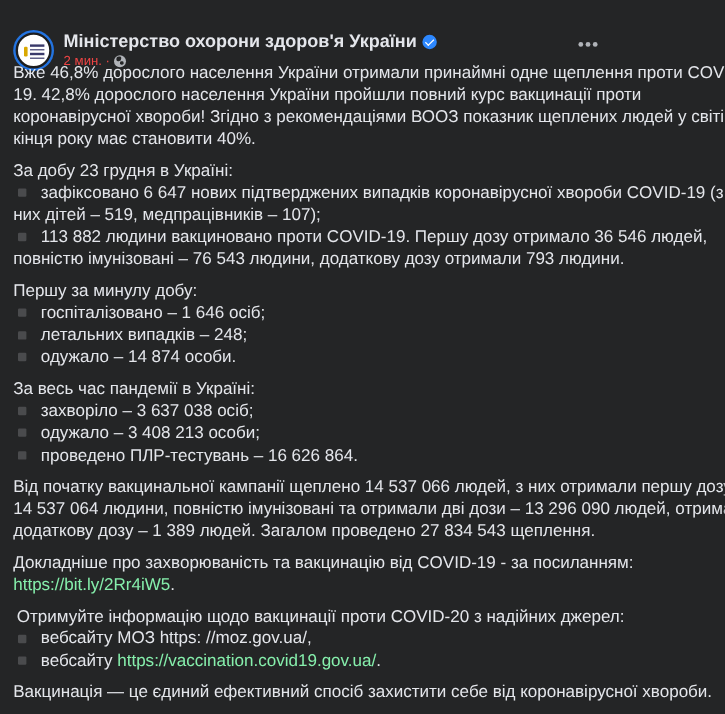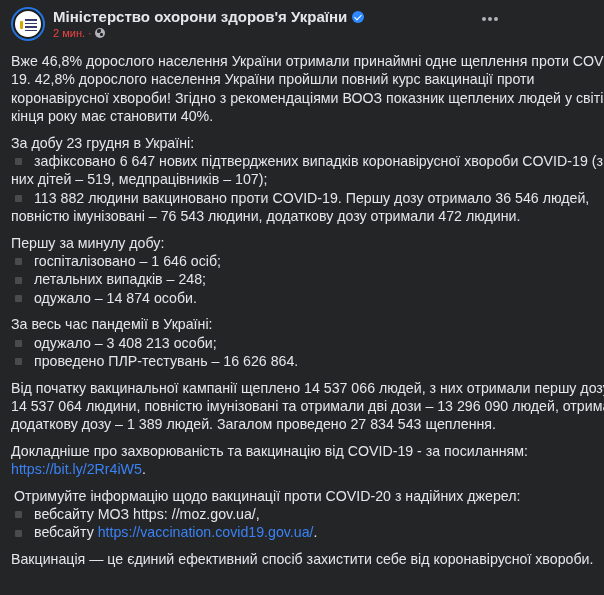--- a/index.html
+++ b/index.html
@@ -10,21 +10,21 @@
     body {
       width: 604px;
       height: 595px;
       overflow: hidden;
       font-family: "Liberation Sans", "DejaVu Sans", sans-serif;
       color: #e4e6eb;
       position: relative;
     }
     .post-header {
       position: absolute;
-      left: 0; top: 0;
+      left: 0; top: 18px;
       width: 512px;
       height: 46px;
     }
     .avatar {
       position: absolute;
       left: 11px; top: 7px;
       width: 34px; height: 34px;
       border-radius: 50%;
       background: #2374e1;
       box-sizing: border-box;
@@ -142,21 +142,21 @@
     .line { display: block; white-space: nowrap; }
     .bullet {
       display: inline-block;
       width: 7px; height: 7px;
       background: #4a4b4d;
       border-radius: 1px;
       margin: 0 12px 1px 4px;
       vertical-align: middle;
     }
     .link {
-      color: #3b82f6;
+      color: #86efac;
       text-decoration: none;
       cursor: pointer;
     }
   </style>
 </head>
 <body>
 
 <div class="post-header">
   <div class="avatar">
     <div class="avatar-inner">
@@ -192,32 +192,33 @@
     <span class="line">19. 42,8% дорослого населення України пройшли повний курс вакцинації проти</span>
     <span class="line">коронавірусної хвороби! Згідно з рекомендаціями ВООЗ показник щеплених людей у світі до</span>
     <span class="line">кінця року має становити 40%.</span>
   </div>
 
   <div class="para">
     <span class="line">За добу 23 грудня в Україні:</span>
     <span class="line"><span class="bullet"></span><span>зафіксовано 6 647 нових підтверджених випадків коронавірусної хвороби COVID-19 (з</span></span>
     <span class="line">них дітей – 519, медпрацівників – 107);</span>
     <span class="line"><span class="bullet"></span><span>113 882 людини вакциновано проти COVID-19. Першу дозу отримало 36 546 людей,</span></span>
-    <span class="line">повністю імунізовані – 76 543 людини, додаткову дозу отримали 472 людини.</span>
+    <span class="line">повністю імунізовані – 76 543 людини, додаткову дозу отримали 793 людини.</span>
   </div>
 
   <div class="para">
     <span class="line">Першу за минулу добу:</span>
     <span class="line"><span class="bullet"></span><span>госпіталізовано – 1 646 осіб;</span></span>
     <span class="line"><span class="bullet"></span><span>летальних випадків – 248;</span></span>
     <span class="line"><span class="bullet"></span><span>одужало – 14 874 особи.</span></span>
   </div>
 
   <div class="para">
     <span class="line">За весь час пандемії в Україні:</span>
+    <span class="line"><span class="bullet"></span><span>захворіло – 3 637 038 осіб;</span></span>
     <span class="line"><span class="bullet"></span><span>одужало – 3 408 213 особи;</span></span>
     <span class="line"><span class="bullet"></span><span>проведено ПЛР-тестувань – 16 626 864.</span></span>
   </div>
 
   <div class="para">
     <span class="line">Від початку вакцинальної кампанії щеплено 14 537 066 людей, з них отримали першу дозу –</span>
     <span class="line">14 537 064 людини, повністю імунізовані та отримали дві дози – 13 296 090 людей, отримали</span>
     <span class="line">додаткову дозу – 1 389 людей. Загалом проведено 27 834 543  щеплення.</span>
   </div>
 

